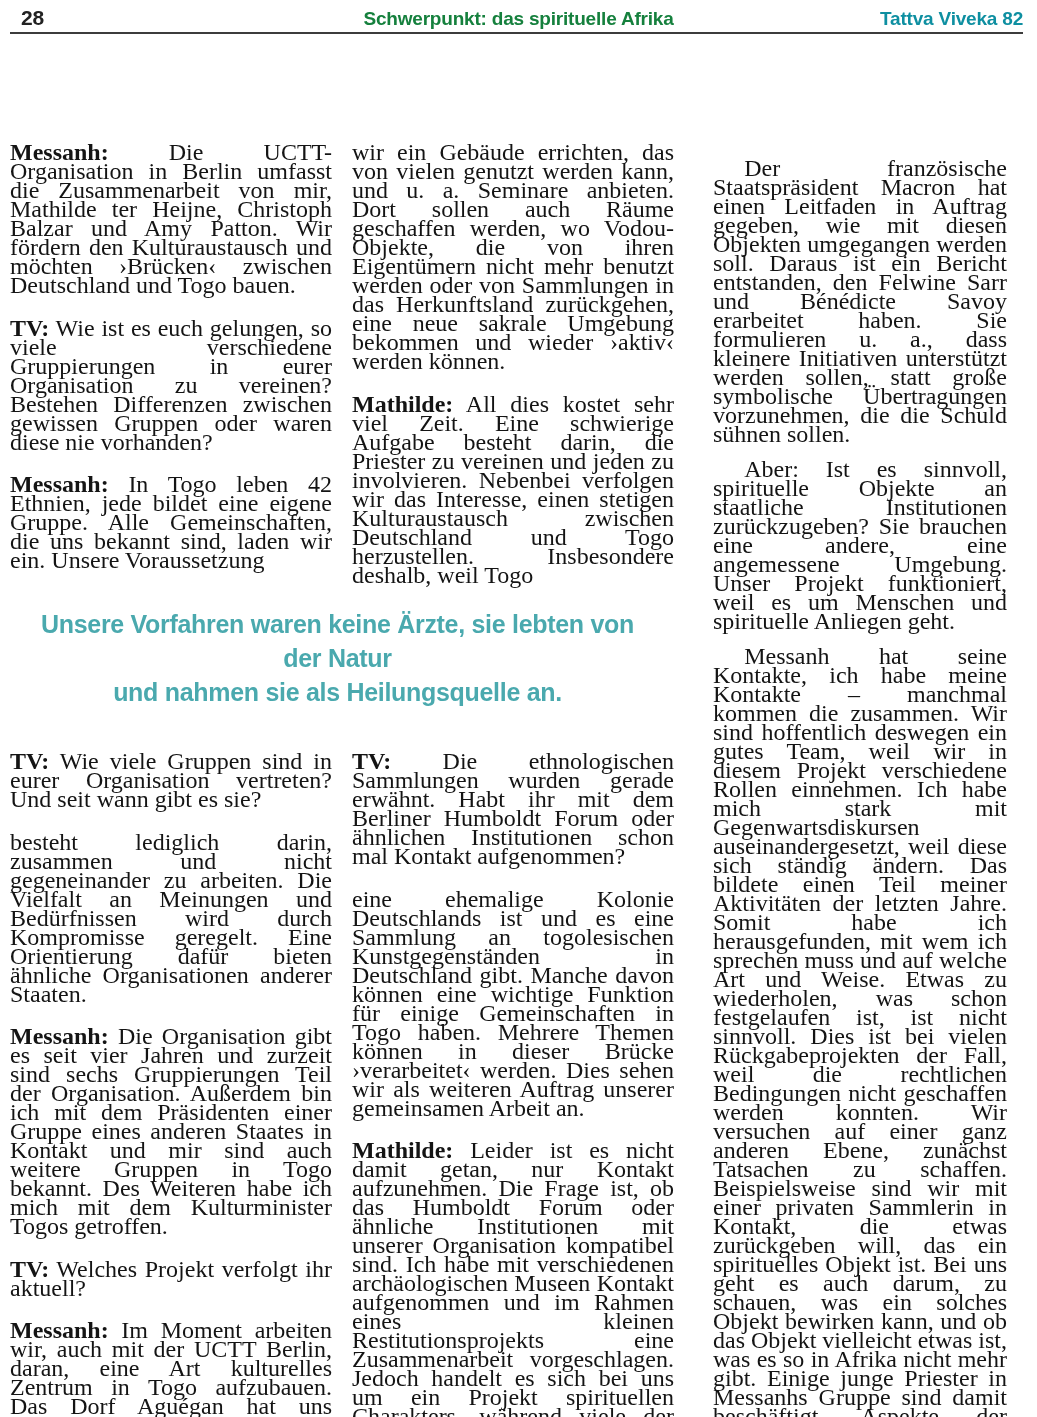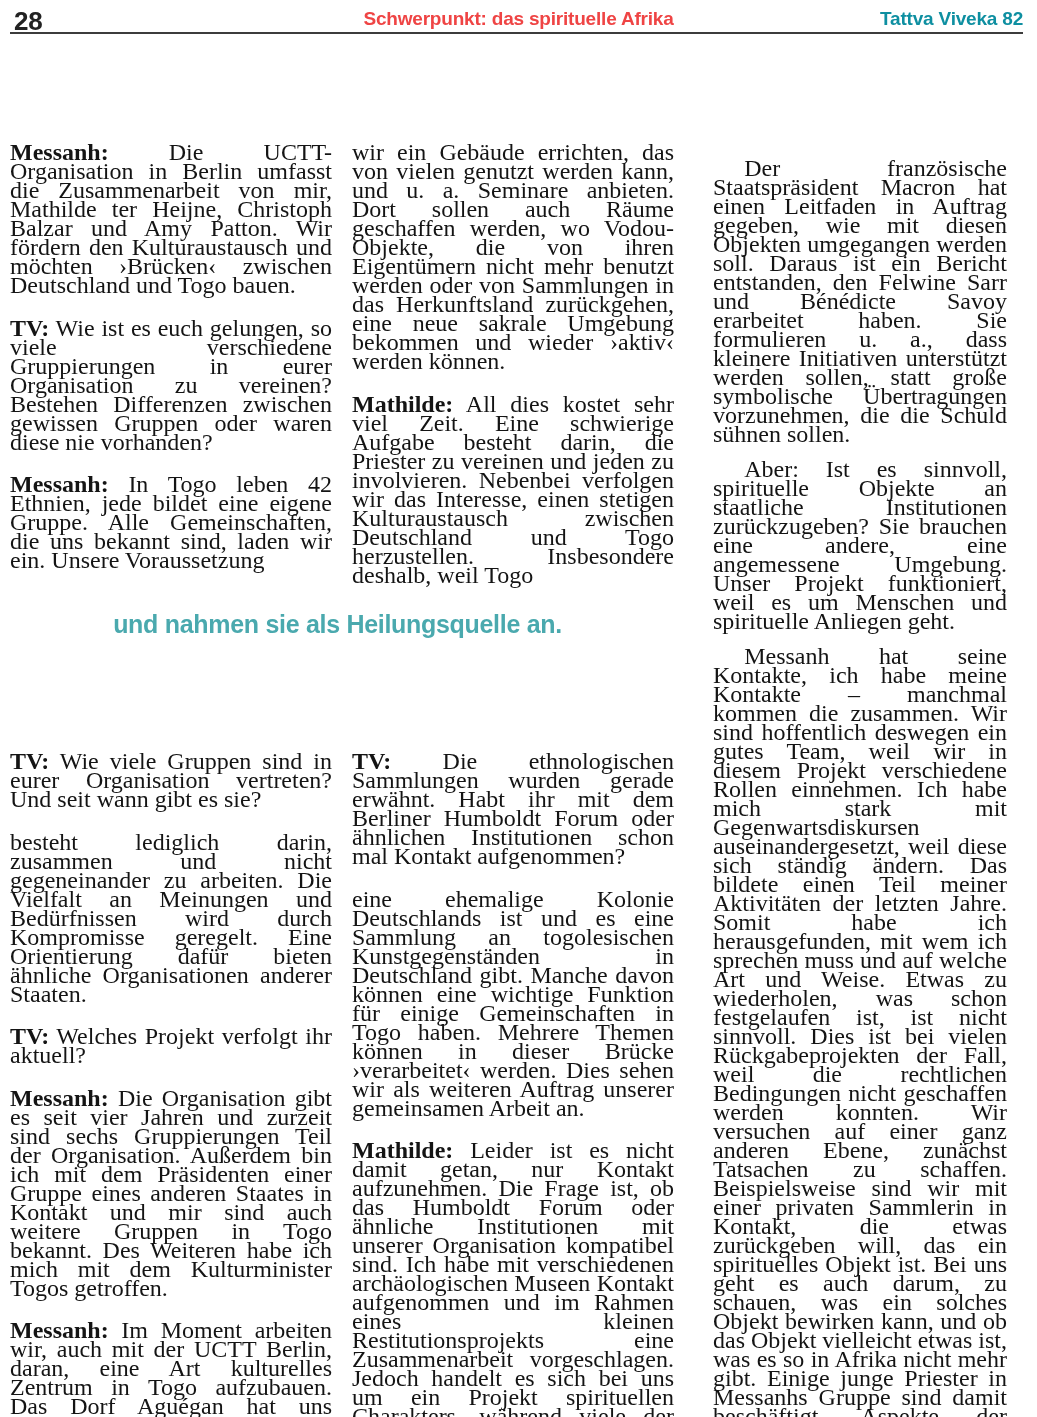--- a/index.html
+++ b/index.html
@@ -6,23 +6,23 @@
   #page{
     position:relative;
     width:1037px;height:1417px;
     background:#ffffff;
     font-family:"Liberation Serif","DejaVu Serif",serif;
     color:#141414;
     overflow:hidden;
   }
   
   .hdr-num{
-    position:absolute;top:6px;left:14px;
+    position:absolute;top:6px;left:21px;
     font-family:"Liberation Sans","DejaVu Sans",sans-serif;
-    font-weight:bold;font-size:26px;letter-spacing:-0.3px;color:#222;
+    font-weight:bold;font-size:21px;letter-spacing:-0.3px;color:#222;
   }
   .hdr-center{
     position:absolute;top:8px;left:0;width:1037px;text-align:center;
     font-family:"Liberation Sans","DejaVu Sans",sans-serif;
     font-weight:bold;font-size:19px;letter-spacing:-0.2px;
   }
   .hdr-right{
     position:absolute;top:8px;right:14px;
     font-family:"Liberation Sans","DejaVu Sans",sans-serif;
     font-weight:bold;font-size:19px;letter-spacing:-0.2px;text-align:center;
@@ -56,48 +56,49 @@
     letter-spacing:-0.3px;
   }
   .pull-quote span{display:block;}
 </style>
 </head>
 <body>
 
 <div id="page" style="color: rgb(20, 20, 20);">
 
   <div class="hdr-num">28</div>
-  <div class="hdr-center" style="color: #ef4444;">Schwerpunkt: das spirituelle Afrika</div>
+  <div class="hdr-center" style="color: #15803d;">Schwerpunkt: das spirituelle Afrika</div>
   <div class="hdr-right" style="color: rgb(14, 143, 161);">Tattva Viveka 82</div>
   <div class="hdr-rule" style="border-top-color: rgb(60, 60, 60);"></div>
 
   <div id="col1-upper" class="col">
       <p><b>Messanh:</b> Die UCTT-Organisation in Berlin umfasst die Zusammenarbeit von mir, Mathilde ter Heijne, Christoph Balzar und Amy Patton. Wir fördern den Kulturaustausch und möchten ›Brücken‹ zwischen Deutschland und Togo bauen.</p>
       <p><b>TV:</b> Wie ist es euch gelungen, so viele verschiedene Gruppierungen in eurer Organisation zu vereinen? Bestehen Differenzen zwischen gewissen Gruppen oder waren diese nie vorhanden?</p>
       <p><b>Messanh:</b> In Togo leben 42 Ethnien, jede bildet eine eigene Gruppe. Alle Gemeinschaften, die uns bekannt sind, laden wir ein. Unsere Voraussetzung</p>
     </div>
   <div id="col2-upper" class="col">
       <p>wir ein Gebäude errichten, das von vielen genutzt werden kann, und u. a. Seminare anbieten. Dort sollen auch Räume geschaffen werden, wo Vodou-Objekte, die von ihren Eigentümern nicht mehr benutzt werden oder von Sammlungen in das Herkunftsland zurückgehen, eine neue sakrale Umgebung bekommen und wieder ›aktiv‹ werden können.</p>
       <p><b>Mathilde:</b> All dies kostet sehr viel Zeit. Eine schwierige Aufgabe besteht darin, die Priester zu vereinen und jeden zu involvieren. Nebenbei verfolgen wir das Interesse, einen stetigen Kulturaustausch zwischen Deutschland und Togo herzustellen. Insbesondere deshalb, weil Togo</p>
     </div>
   <div id="col3" class="col">
       <p class="indent">Der französische Staatspräsident Macron hat einen Leitfaden in Auftrag gegeben, wie mit diesen Objekten umgegangen werden soll. Daraus ist ein Bericht entstanden, den Felwine Sarr und Bénédicte Savoy erarbeitet haben. Sie formulieren u. a., dass kleinere Initiativen unterstützt werden sollen, statt große symbolische Übertragungen vorzunehmen, die die Schuld sühnen sollen.</p>
       <p class="indent">Aber: Ist es sinnvoll, spirituelle Objekte an staatliche Institutionen zurückzugeben? Sie brauchen eine andere, eine angemessene Umgebung. Unser Projekt funktioniert, weil es um Menschen und spirituelle Anliegen geht.</p>
       <p class="indent">Messanh hat seine Kontakte, ich habe meine Kontakte – manchmal kommen die zusammen. Wir sind hoffentlich deswegen ein gutes Team, weil wir in diesem Projekt verschiedene Rollen einnehmen. Ich habe mich stark mit Gegenwartsdiskursen auseinandergesetzt, weil diese sich ständig ändern. Das bildete einen Teil meiner Aktivitäten der letzten Jahre. Somit habe ich herausgefunden, mit wem ich sprechen muss und auf welche Art und Weise. Etwas zu wiederholen, was schon festgelaufen ist, ist nicht sinnvoll. Dies ist bei vielen Rückgabeprojekten der Fall, weil die rechtlichen Bedingungen nicht geschaffen werden konnten. Wir versuchen auf einer ganz anderen Ebene, zunächst Tatsachen zu schaffen. Beispielsweise sind wir mit einer privaten Sammlerin in Kontakt, die etwas zurückgeben will, das ein spirituelles Objekt ist. Bei uns geht es auch darum, zu schauen, was ein solches Objekt bewirken kann, und ob das Objekt vielleicht etwas ist, was es so in Afrika nicht mehr gibt. Einige junge Priester in Messanhs Gruppe sind damit beschäftigt, Aspekte der Kultur zu rekonstruieren, die vielleicht verloren gegangen sind. Wichtige Priester*innen sind gestorben, die uns ihre Kenntnisse nicht rechtzeitig übermitteln konnten.</p>
     </div>
 
   <div class="pull-quote" style="color: rgb(74, 169, 174);">
+    <span>Unsere Vorfahren waren keine Ärzte, sie lebten von der Natur</span>
     <span>und nahmen sie als Heilungsquelle an.</span>
   </div>
 
   <div id="col1-lower" class="col">
       <p><b>TV:</b> Wie viele Gruppen sind in eurer Organisation vertreten? Und seit wann gibt es sie?</p>
       <p>besteht lediglich darin, zusammen und nicht gegeneinander zu arbeiten. Die Vielfalt an Meinungen und Bedürfnissen wird durch Kompromisse geregelt. Eine Orientierung dafür bieten ähnliche Organisationen anderer Staaten.</p>
+      <p><b>Messanh:</b> Die Organisation gibt es seit vier Jahren und zurzeit sind sechs Gruppierungen Teil der Organisation. Außerdem bin ich mit dem Präsidenten einer Gruppe eines anderen Staates in Kontakt und mir sind auch weitere Gruppen in Togo bekannt. Des Weiteren habe ich mich mit dem Kulturminister Togos getroffen.</p>
       <p><b>TV:</b> Welches Projekt verfolgt ihr aktuell?</p>
-      <p><b>Messanh:</b> Die Organisation gibt es seit vier Jahren und zurzeit sind sechs Gruppierungen Teil der Organisation. Außerdem bin ich mit dem Präsidenten einer Gruppe eines anderen Staates in Kontakt und mir sind auch weitere Gruppen in Togo bekannt. Des Weiteren habe ich mich mit dem Kulturminister Togos getroffen.</p>
       <p><b>Messanh:</b> Im Moment arbeiten wir, auch mit der UCTT Berlin, daran, eine Art kulturelles Zentrum in Togo aufzubauen. Das Dorf Aguégan hat uns Grundstücke geschenkt. Dort möchten</p>
     </div>
   <div id="col2-lower" class="col">
       <p><b>TV:</b> Die ethnologischen Sammlungen wurden gerade erwähnt. Habt ihr mit dem Berliner Humboldt Forum oder ähnlichen Institutionen schon mal Kontakt aufgenommen?</p>
       <p>eine ehemalige Kolonie Deutschlands ist und es eine Sammlung an togolesischen Kunstgegenständen in Deutschland gibt. Manche davon können eine wichtige Funktion für einige Gemeinschaften in Togo haben. Mehrere Themen können in dieser Brücke ›verarbeitet‹ werden. Dies sehen wir als weiteren Auftrag unserer gemeinsamen Arbeit an.</p>
       <p><b>Mathilde:</b> Leider ist es nicht damit getan, nur Kontakt aufzunehmen. Die Frage ist, ob das Humboldt Forum oder ähnliche Institutionen mit unserer Organisation kompatibel sind. Ich habe mit verschiedenen archäologischen Museen Kontakt aufgenommen und im Rahmen eines kleinen Restitutionsprojekts eine Zusammenarbeit vorgeschlagen. Jedoch handelt es sich bei uns um ein Projekt spirituellen Charakters, während viele der Organisationen, die ich kontaktiert</p>
     </div>
 
 </div>
 

